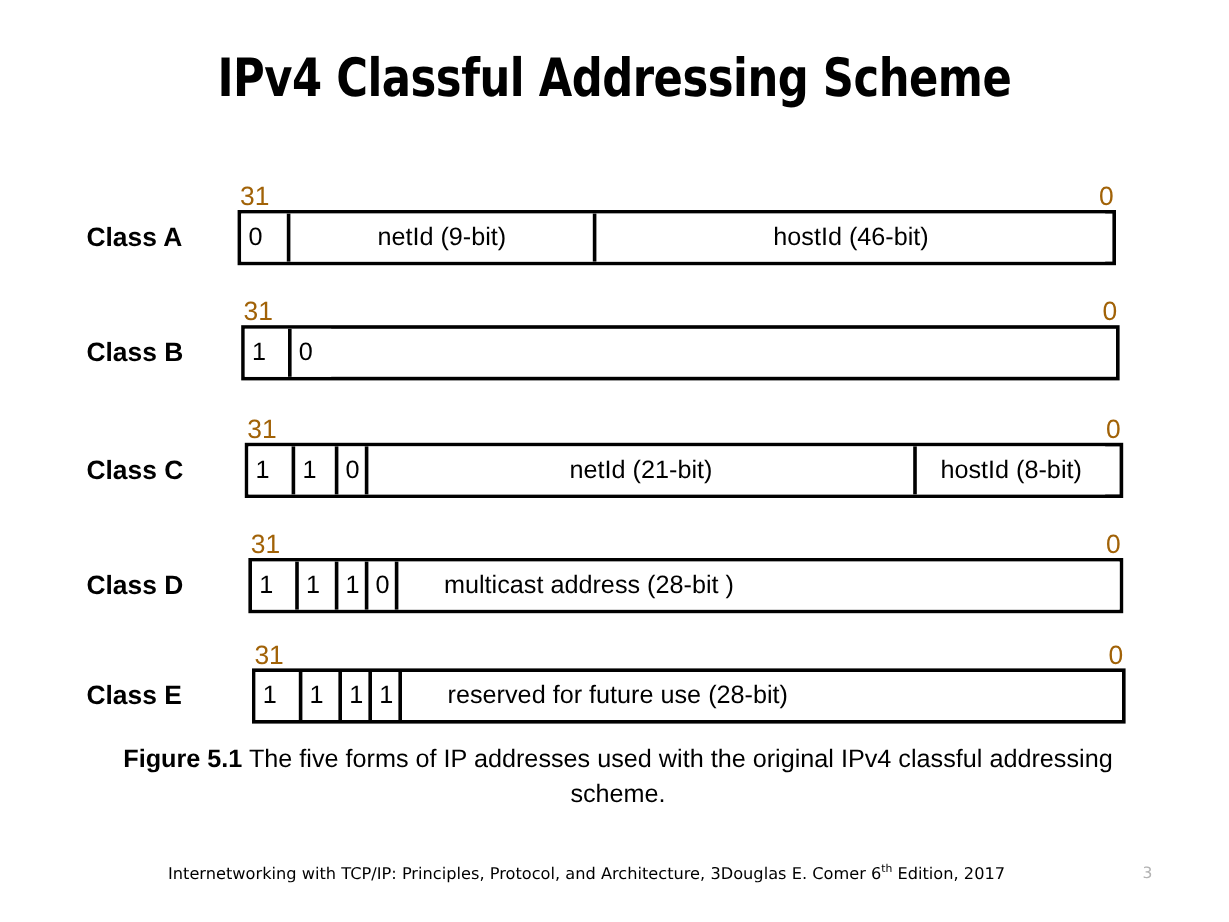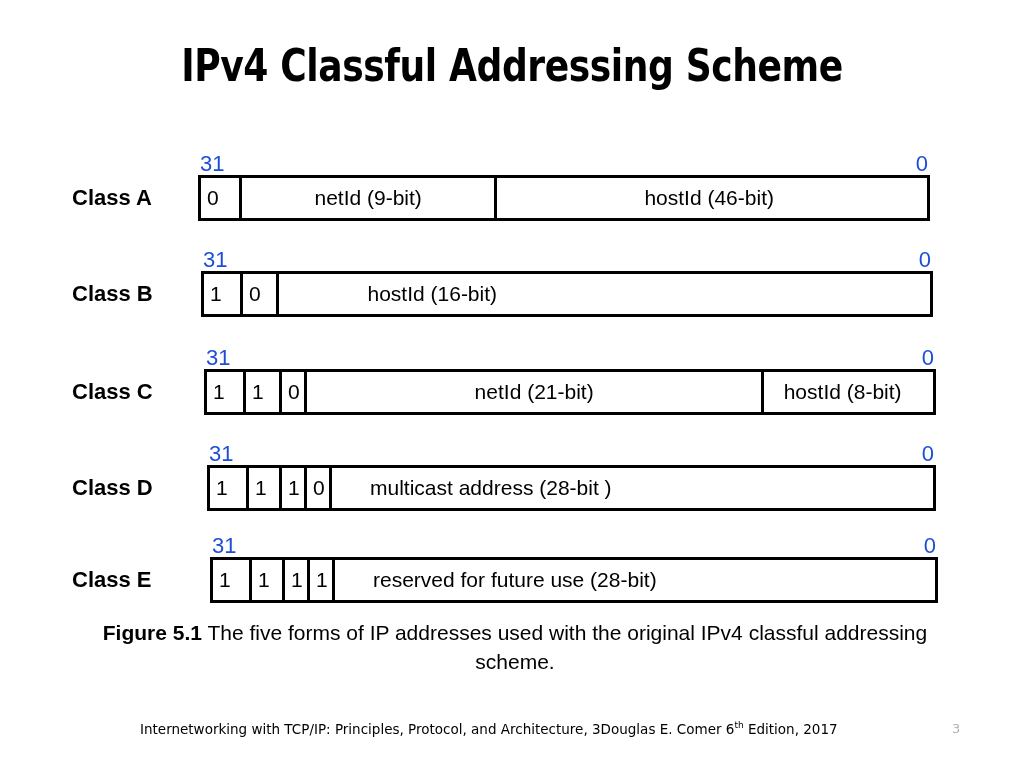--- a/index.html
+++ b/index.html
@@ -59,21 +59,21 @@
     font-size: 22px;
     color: #000000;
     white-space: nowrap;
   }
 
   .bitlabel {
     position: absolute;
     font-family: "Liberation Sans", sans-serif;
     font-size: 22px;
     line-height: 22px;
-    color: #1d4ed8;
+    color: #a16207;
   }
   .bitlabel.left  { text-align: left; }
   .bitlabel.right { text-align: right; }
 
   .frame {
     position: absolute;
     height: 46px;
     box-sizing: border-box;
     border: 3px solid #000000;
     background: #ffffff;
@@ -164,21 +164,20 @@
         <div class="cell field" style="flex: 0 0 426.625px;">hostId (46-bit)</div>
       </div>
     </div>
     <div class="class-row" style="top: 96px;">
       <div class="class-label" style="top: 55px;">Class B</div>
       <div class="bitlabel left" style="left: 203px; top: 23px;">31</div>
       <div class="bitlabel right" style="left: 873px; width: 58px; top: 23px;">0</div>
       <div class="frame" style="left: 201px; width: 732px; top: 45px;">
         <div class="cell bit" style="width: 36px;">1</div>
         <div class="cell bit" style="width: 36px;">0</div>
-        <div class="cell field" style="flex: 0 0 309.54px;">hostId (16-bit)</div>
       </div>
     </div>
     <div class="class-row" style="top: 194px;">
       <div class="class-label" style="top: 55px;">Class C</div>
       <div class="bitlabel left" style="left: 206px; top: 23px;">31</div>
       <div class="bitlabel right" style="left: 876px; width: 58px; top: 23px;">0</div>
       <div class="frame" style="left: 204px; width: 732px; top: 45px;">
         <div class="cell bit" style="width: 36px;">1</div>
         <div class="cell bit" style="width: 36px;">1</div>
         <div class="cell bit" style="width: 25px;">0</div>

